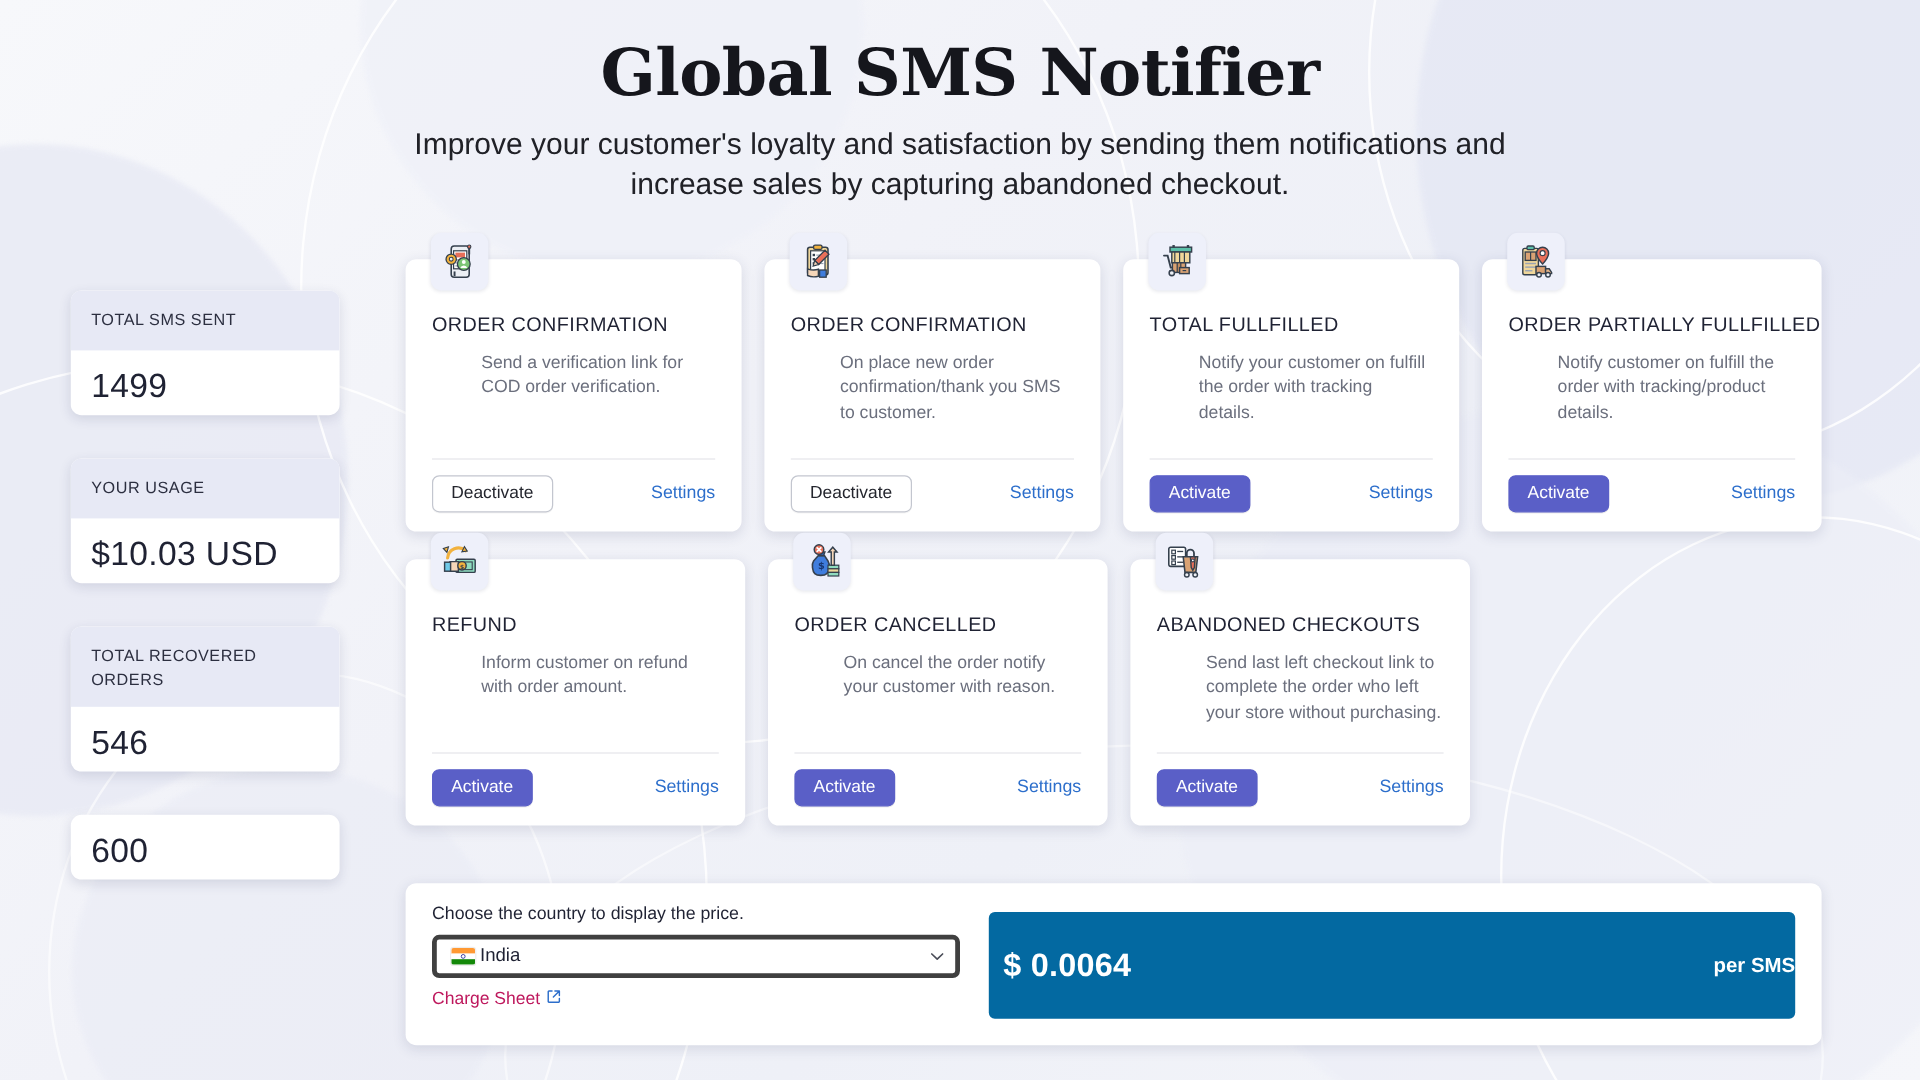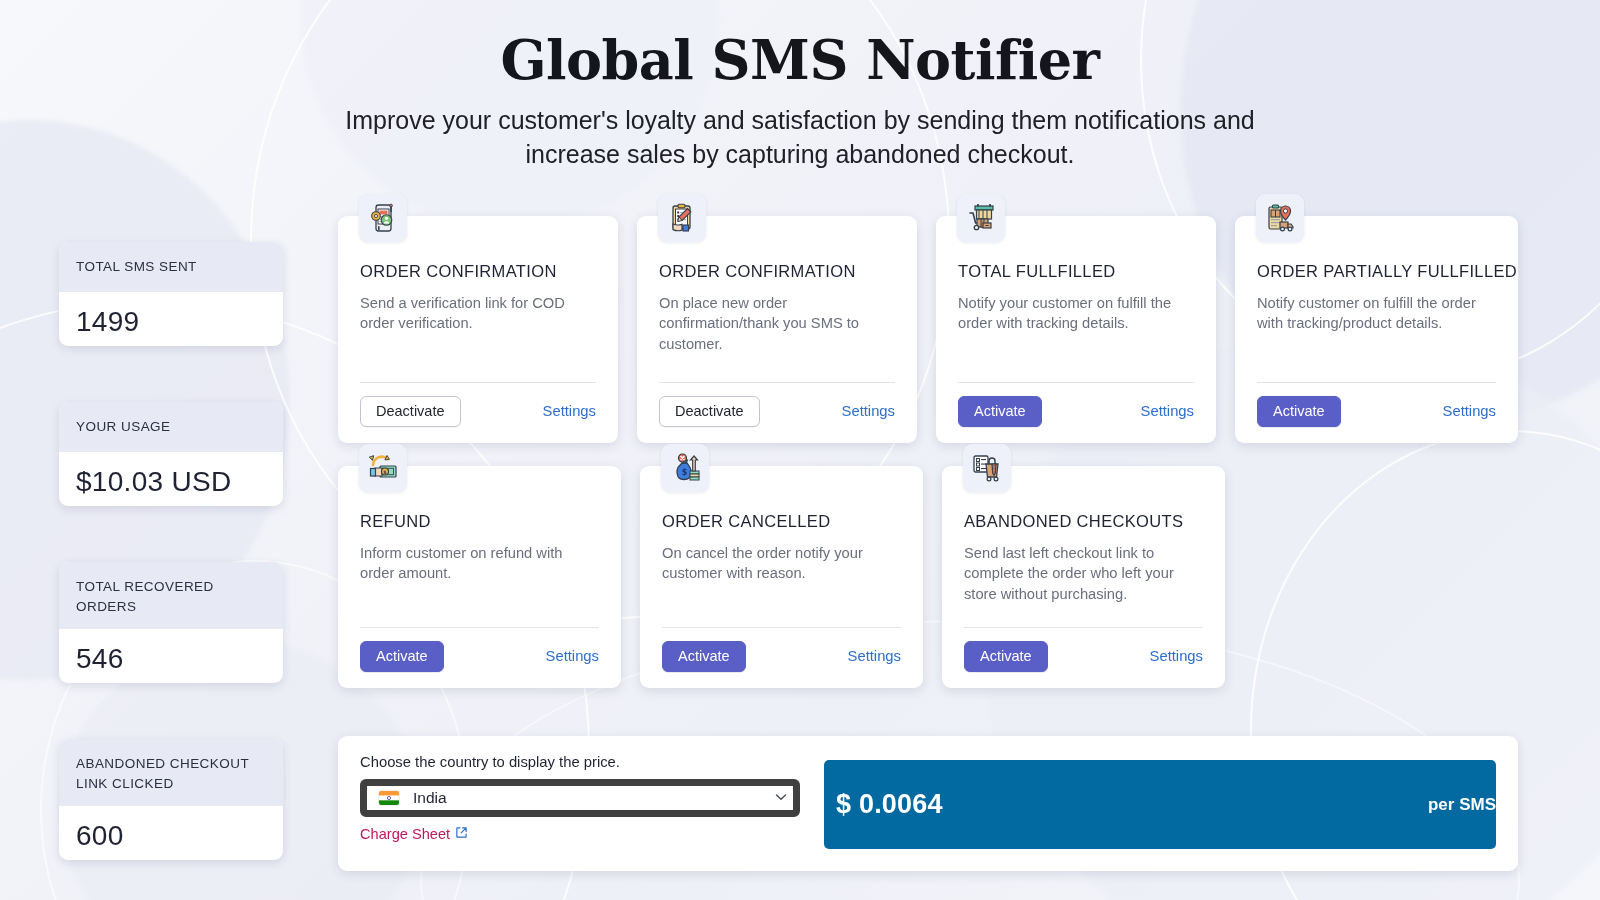--- a/index.html
+++ b/index.html
@@ -83,21 +83,21 @@
     position: absolute;
     left: 59px;
     top: 242px;
     width: 224px;
   }
   .stat-card {
     background: #ffffff;
     border-radius: 9px;
     box-shadow: 0 3px 10px rgba(40,48,90,.13);
     overflow: hidden;
-    margin-bottom: 56px;
+    margin-bottom: 36px;
   }
   .stat-head {
     background: #e7e9f5;
     padding: 15px 17px 13px;
     font-size: 13.5px;
     letter-spacing: .45px;
     color: #2c2f40;
     line-height: 1.45;
     min-height: 50px;
   }
@@ -155,20 +155,21 @@
     color: #1f2233;
     margin-bottom: 12px;
     font-weight: 400;
     white-space: nowrap;
   }
   .card-desc {
     font-size: 14.7px;
     line-height: 1.38;
     color: #6b6f7d;
     flex: 1 1 auto;
+    margin-left: 41px;
   }
   .card-sep {
     border-top: 1px solid #e4e5ea;
     margin: 14px 0 0;
   }
   .card-actions {
     display: flex;
     align-items: center;
     justify-content: space-between;
     padding-top: 13px;
@@ -218,26 +219,26 @@
   .country-label {
     font-size: 14.8px;
     color: #1f2233;
     margin-bottom: 9px;
     font-weight: 400;
   }
   .select-wrap { position: relative; }
   .country-select {
     width: 440px;
     height: 36px;
-    border: 7px solid #404040;
+    border: 4px solid #404040;
     border-radius: 6px;
     background: #fff;
     display: flex;
     align-items: center;
-    gap: 14px;
+    gap: 4px;
     padding: 12px 12px;
     font-size: 15.5px;
     color: #1f2233;
     cursor: pointer;
   }
   .flag {
     width: 20px; height: 14px;
     border-radius: 2px;
     overflow: hidden;
     display: block;
@@ -318,21 +319,20 @@
       <div class="stat-head">YOUR USAGE</div>
       <div class="stat-value">$10.03 USD</div>
     </div>
 
     <div class="stat-card">
       <div class="stat-head">TOTAL RECOVERED ORDERS</div>
       <div class="stat-value">546</div>
     </div>
 
     <div class="stat-card">
-      <div class="stat-head">ABANDONED CHECKOUT LINK CLICKED</div>
       <div class="stat-value">600</div>
     </div>
 
   </aside>
 
   <main class="features">
 
     <div class="feature-row">
 
       <section class="feature-card tall">

